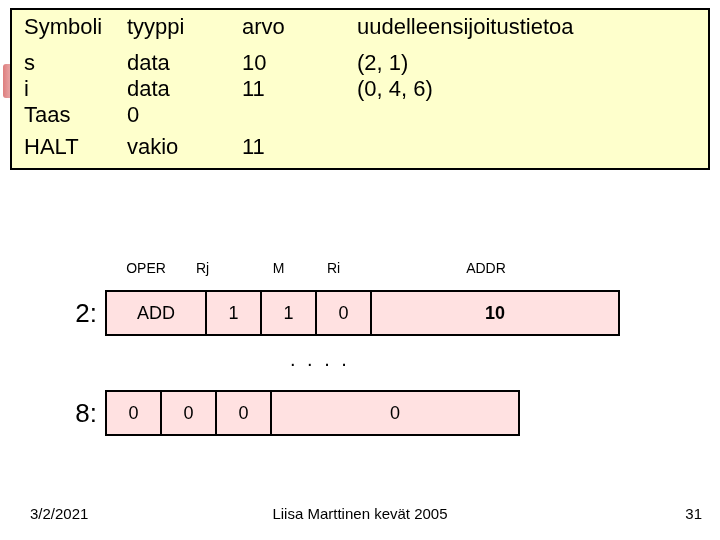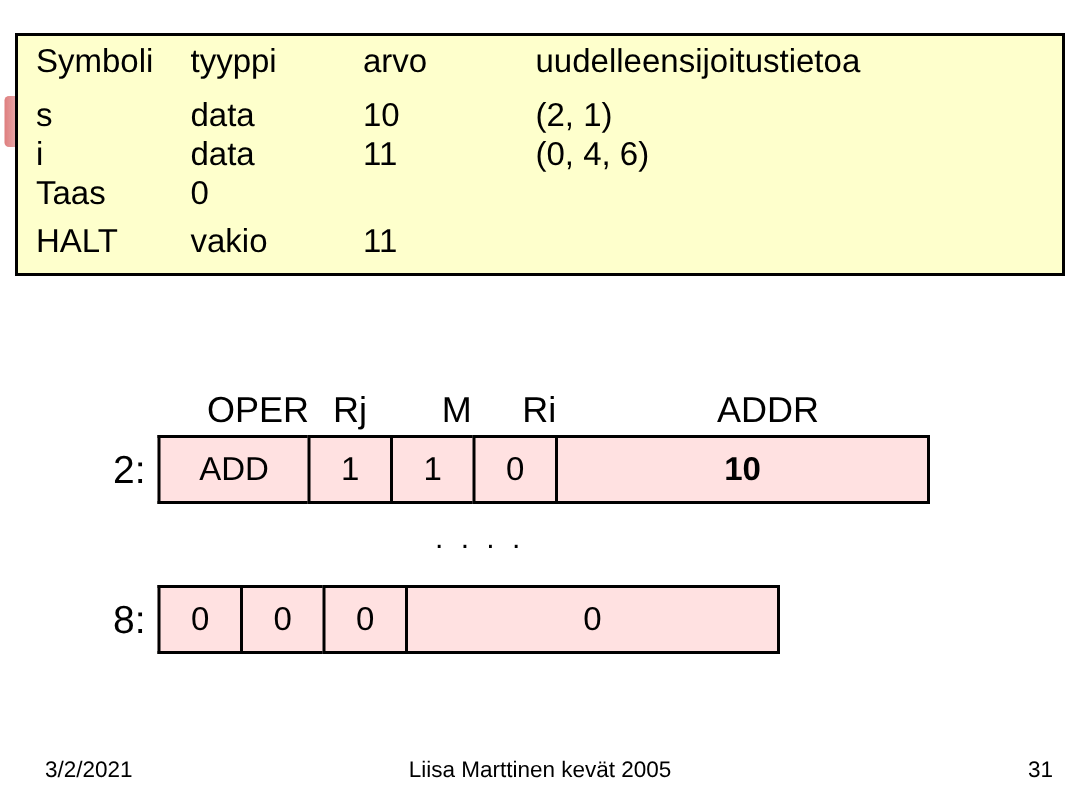--- a/index.html
+++ b/index.html
@@ -10,21 +10,21 @@
     font-family: Arial, Helvetica, sans-serif;
     font-size: 22px;
     background: #fff;
     position: relative;
     color: #000;
   }
 
   
   .symtab {
     position: absolute;
-    left: 10px; top: 22px;
+    left: 10px; top: 8px;
     width: 700px;
     border: 2px solid #000;
     background: #feffcc;
     padding: 4px 0 8px 0;
   }
   .symtab .hdr, .symtab .row {
     display: flex;
     width: 100%;
   }
   .c1 { width: 115px; padding-left: 12px; }
@@ -39,23 +39,23 @@
     position: absolute;
     left: 3px; top: 64px;
     width: 24px; height: 34px;
     background: linear-gradient(to right, rgba(200,40,40,.6), rgba(200,40,40,0));
     border-radius: 3px;
   }
 
   
   .inst-hdr {
     position: absolute;
-    left: 122px;
+    left: 96px;
     display: flex;
-    font-size: 24px;
+    font-size: 14px;
   }
   .inst-hdr.first { top: 260px; }
   .ih1 { width: 100px; text-align: center; }
   .ih2 { width: 55px;  }
   .ih3 { width: 55px;  text-align: center; }
   .ih4 { width: 55px;  text-align: center; }
   .ih5 { width: 250px; text-align: center; }
 
   .inst-row {
     position: absolute;
@@ -65,21 +65,21 @@
   }
   .inst-row.r1 { top: 290px; }
   .inst-row.r2 { top: 390px; }
 
   .rownum { width: 70px; text-align: right; padding-right: 8px; font-size: 26px; line-height: 46px; }
   .cell {
     border: 2px solid #000;
     height: 46px;
     display: flex; align-items: center; justify-content: center;
     background: #ffe1e1;
-    font-size: 22px;
+    font-size: 18px;
   }
   .w-oper { width: 100px; border-right: none; }
   .w-rj   { width: 55px;  border-right: none; }
   .w-m    { width: 55px;  border-right: none; }
   .w-ri   { width: 55px;  border-right: none; }
   .w-addr { width: 250px; font-weight: bold; }
   .r2 .w-addr { font-weight: normal; }
 
   .dots {
     position: absolute;

